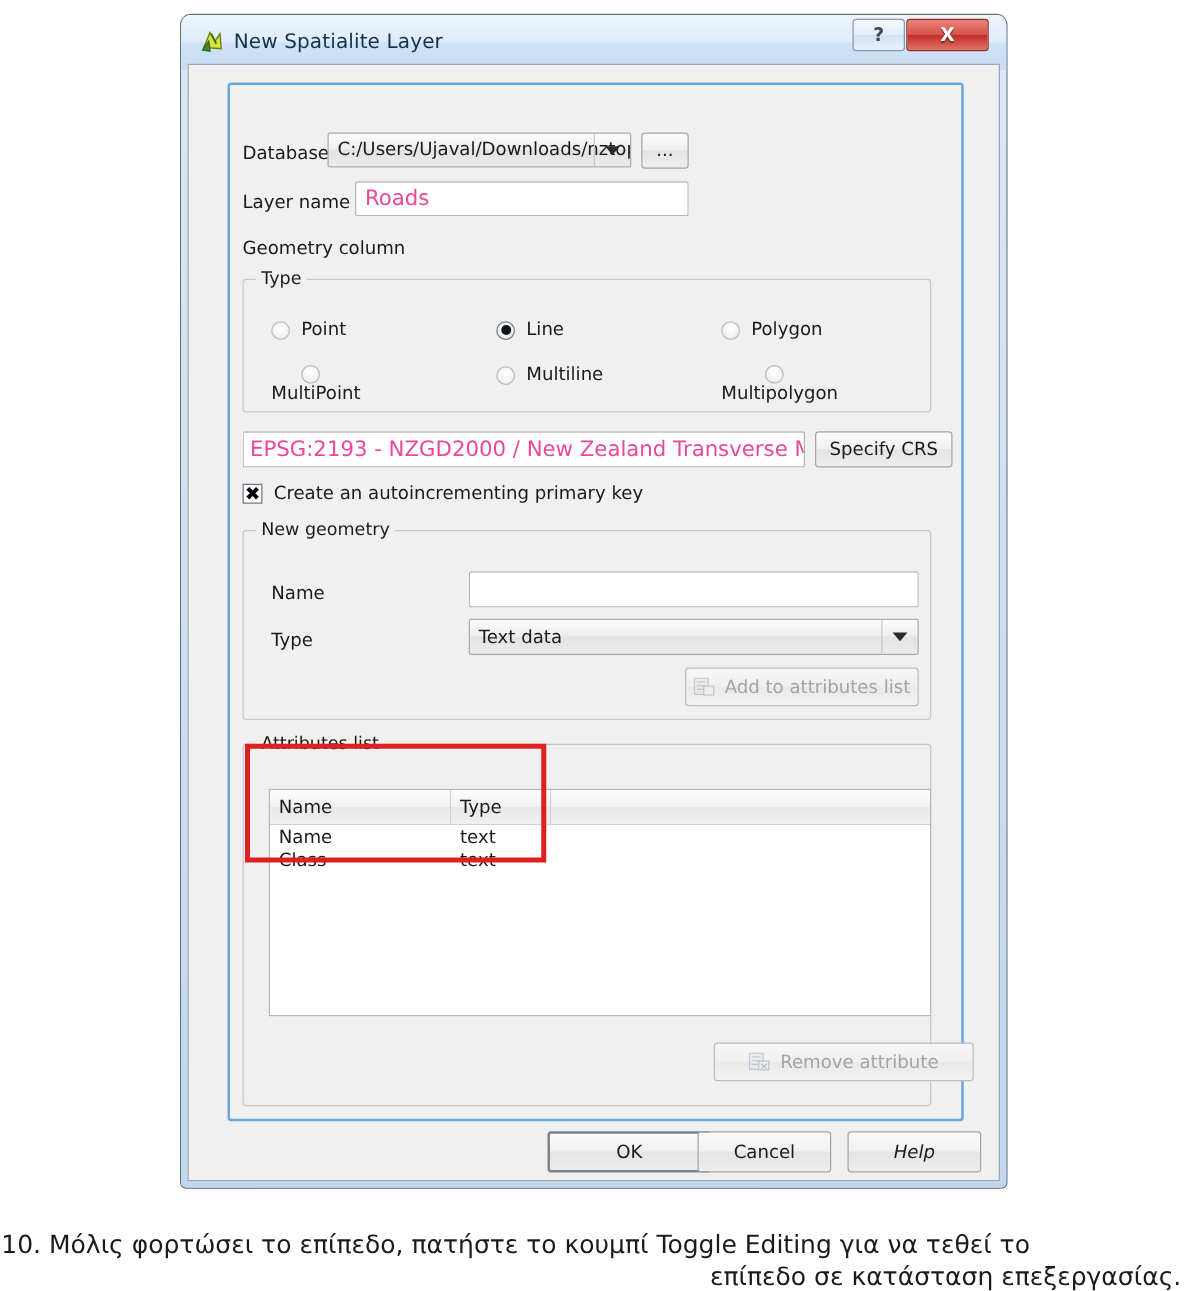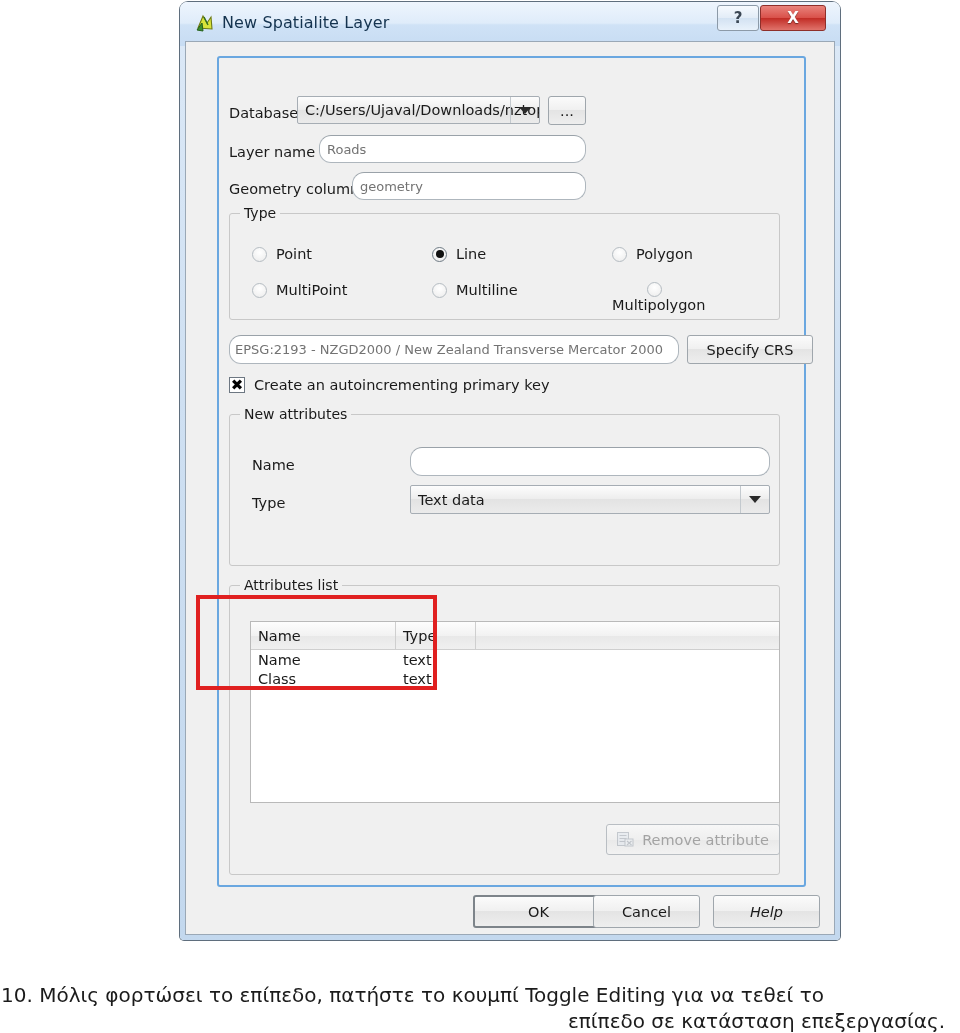--- a/index.html
+++ b/index.html
@@ -4,25 +4,25 @@
 <style>
   html,body{margin:0;padding:0;}
   body{
     width:960px;height:1033px;background:#ffffff;
     font-family:"DejaVu Sans","Liberation Sans",sans-serif;
     -webkit-font-smoothing:antialiased;overflow:hidden;position:relative;
   }
 
   
   #dialog{
-    position:absolute;left:145px;top:2px;width:660px;height:938px;
+    position:absolute;left:145px;top:12px;width:660px;height:938px;
     border-radius:8px 8px 4px 4px;
     background:linear-gradient(180deg,#dce9f7 0%,#cfe0f2 42%,#c3d8ee 100%);
     box-shadow:0 0 0 1px #5f6e7d;
-    padding:0;box-sizing:border-box;margin-left:35px;
+    padding:0;box-sizing:border-box;
   }
   #titlebar{
     position:absolute;left:0;top:0;right:0;height:44px;
     border-radius:7px 7px 0 0;
     background:linear-gradient(180deg,#eef5fd 0%,#dfecfa 48%,#cfe2f6 52%,#c7dcf3 100%);
   }
   .app-icon{position:absolute;left:14px;top:10px;width:22px;height:22px;}
   .title-text{
     position:absolute;left:42px;top:11px;font-size:16px;color:#14334f;
     letter-spacing:0.1px;white-space:nowrap;
@@ -52,22 +52,22 @@
   #innerpanel{
     position:absolute;left:31px;top:14px;width:589px;height:831px;
     border:2px solid #6aa7e0;border-radius:3px;box-sizing:border-box;
     background:#f0f0f0;
   }
 
   
   .lbl{position:absolute;font-size:14.5px;color:#1a1a1a;white-space:nowrap;}
   .field{
     position:absolute;box-sizing:border-box;background:#ffffff;
-    border:1px solid #aeb6bd;border-top-color:#9aa2a9;border-radius:12px;
-    font-size:13px;color:#737373;display:flex;align-items:center;
+    border:1px solid #aeb6bd;border-top-color:#9aa2a9;border-radius:2px;
+    font-size:17px;color:#ec4899;display:flex;align-items:center;
     padding:0 7px;overflow:hidden;white-space:nowrap;
   }
   .combo{
     position:absolute;box-sizing:border-box;border:1px solid #a6adb4;border-radius:2px;
     background:linear-gradient(180deg,#fdfdfd 0%,#ededed 48%,#e3e3e3 50%,#ebebeb 100%);
     font-size:14.5px;color:#1a1a1a;display:flex;align-items:center;
     padding:0 7px;overflow:hidden;white-space:nowrap;
   }
   .combo .arrowbox{
     position:absolute;right:0;top:0;bottom:0;width:28px;
@@ -186,79 +186,88 @@
           </span>
       </div>
       <div class="btn" id="browse-btn" style="left:329px;top:38px;width:38px;height:29px;">...</div>
 
       <span class="lbl" style="left:10px;top:86px;">Layer name</span>
       <div class="field" id="layer-name-input" style="left:100px;top:77px;width:267px;height:28px;">
         <span>Roads</span>
       </div>
 
       <span class="lbl" style="left:10px;top:123px;">Geometry column</span>
-      <div class="field" id="geometry-column-input" style="left:133px;top:114px;width:234px;height:28px;">
-        <span>geometry</span>
-      </div>
 
       <div class="group" id="type-group" style="left:10px;top:155px;width:551px;height:107px;">
         <span class="gtitle">Type</span>
 
         <div class="radio" style="left:22px;top:32px;">
           <span class="dot"></span>
           <span>Point</span>
         </div>
         <div class="radio checked" style="left:202px;top:32px;">
           <span class="dot"></span>
           <span>Line</span>
         </div>
         <div class="radio" style="left:382px;top:32px;">
           <span class="dot"></span>
           <span>Polygon</span>
         </div>
-        <div class="radio" style="left:22px;top:68px;">
+        <div class="radio" style="left:22px;top:68px;flex-direction:column;">
           <span class="dot"></span>
           <span>MultiPoint</span>
         </div>
         <div class="radio" style="left:202px;top:68px;">
           <span class="dot"></span>
           <span>Multiline</span>
         </div>
         <div class="radio" style="left:382px;top:68px;flex-direction:column;">
           <span class="dot"></span>
           <span>Multipolygon</span>
         </div>
       </div>
 
       <div class="field" id="crs-field" style="left:10px;top:277px;width:450px;height:29px;padding-left:5px;">
         <span>EPSG:2193 - NZGD2000 / New Zealand Transverse Mercator 2000</span>
       </div>
-      <div class="btn" id="specify-crs-btn" style="left:468px;top:277px;width:126px;height:29px;">Specify CRS</div>
+      <div class="btn" id="specify-crs-btn" style="left:468px;top:277px;width:110px;height:29px;">Specify CRS</div>
 
       <div id="cb-autoinc" style="left:10px;top:319px;">
         <span class="box">✖</span>
         <span>Create an autoincrementing primary key</span>
       </div>
 
       <div class="group" id="newattr-group" style="left:10px;top:356px;width:551px;height:152px;">
-        <span class="gtitle">New attributes</span>
+        <span class="gtitle">New geometry</span>
 
         <span class="lbl" style="left:22px;top:42px;">Name</span>
         <div class="field" id="attr-name-input" style="left:180px;top:32px;width:360px;height:29px;">
           <span placeholder=""></span>
         </div>
 
         <span class="lbl" style="left:22px;top:80px;">Type</span>
         <div class="combo" id="attr-type-combo" style="left:180px;top:70px;width:360px;height:29px;">
           <span>Text data</span>
           <span class="arrowbox">
               <i class="caret"></i>
             </span>
         </div>
 
+        <div class="btn disabled" id="add-attr-btn" style="left:353px;top:109px;width:187px;height:31px;">
+          <span class="mini-icon">
+            <svg width="17" height="15" viewBox="0 0 17 15">
+              <rect x="0.5" y="0.5" width="11" height="13" fill="#dfe6ef" stroke="#8e98a4"></rect>
+              <line x1="2.5" y1="3.5" x2="9.5" y2="3.5" stroke="#8e98a4"></line>
+              <line x1="2.5" y1="6.5" x2="9.5" y2="6.5" stroke="#8e98a4"></line>
+              <line x1="2.5" y1="9.5" x2="9.5" y2="9.5" stroke="#8e98a4"></line>
+              <rect x="8" y="7" width="8" height="7" fill="#eef3f8" stroke="#8e98a4"></rect>
+            </svg>
+          </span>
+          <span>Add to attributes list</span>
+        </div>
       </div>
 
       <div class="group" id="attrlist-group" style="left:10px;top:527px;width:551px;height:290px;">
         <span class="gtitle">Attributes list</span>
 
         <div id="attrtable">
           <div id="thead">
             <div class="th c0">Name</div>
             <div class="th c1">Type</div>
             <div class="th c2"></div>
@@ -266,21 +275,21 @@
           <div class="trow">
             <div class="td c0">Name</div>
             <div class="td c1">text</div>
           </div>
           <div class="trow">
             <div class="td c0">Class</div>
             <div class="td c1">text</div>
           </div>
         </div>
 
-        <div class="btn disabled" id="remove-attr-btn" style="left:376px;top:238px;width:174px;height:31px;">
+        <div class="btn disabled" id="remove-attr-btn" style="left:376px;top:238px;width:208px;height:31px;">
           <span class="mini-icon">
             <svg width="17" height="15" viewBox="0 0 17 15">
               <rect x="0.5" y="0.5" width="11" height="13" fill="#dfe6ef" stroke="#8e98a4"></rect>
               <line x1="2.5" y1="3.5" x2="9.5" y2="3.5" stroke="#8e98a4"></line>
               <line x1="2.5" y1="6.5" x2="9.5" y2="6.5" stroke="#8e98a4"></line>
               <line x1="2.5" y1="9.5" x2="9.5" y2="9.5" stroke="#8e98a4"></line>
               <rect x="8" y="7" width="8" height="7" fill="#eef3f8" stroke="#8e98a4"></rect>
               <path d="M10 9 L14.5 13 M14.5 9 L10 13" stroke="#8e98a4" stroke-width="1.2"></path>
             </svg>
           </span>

